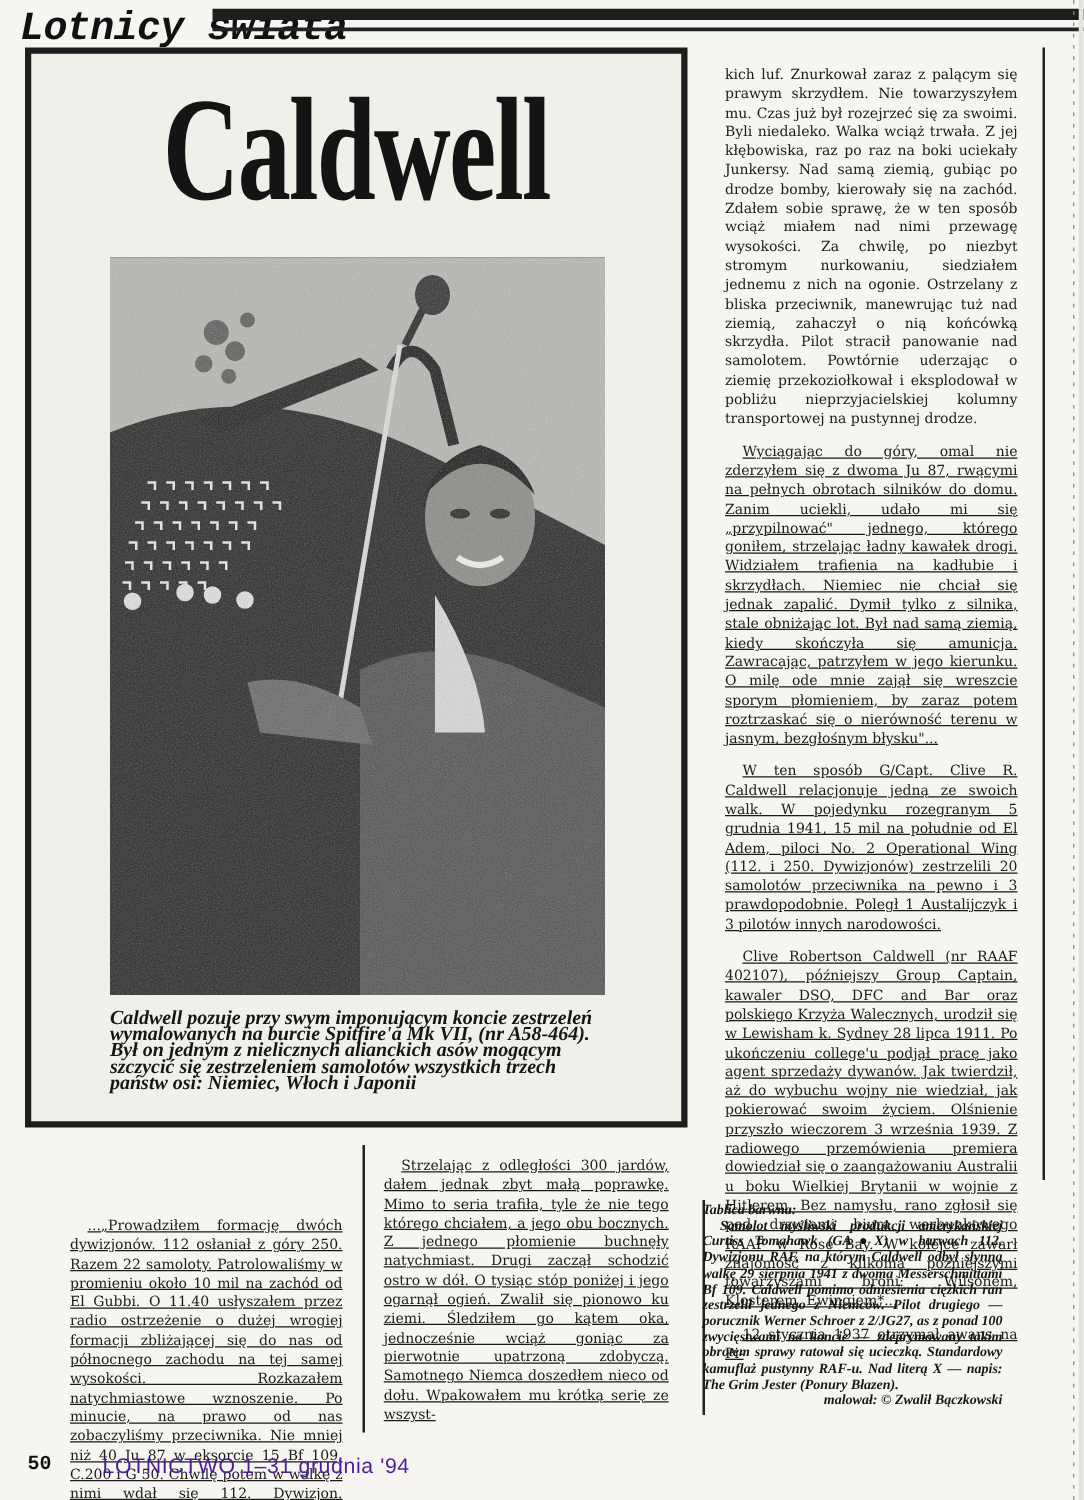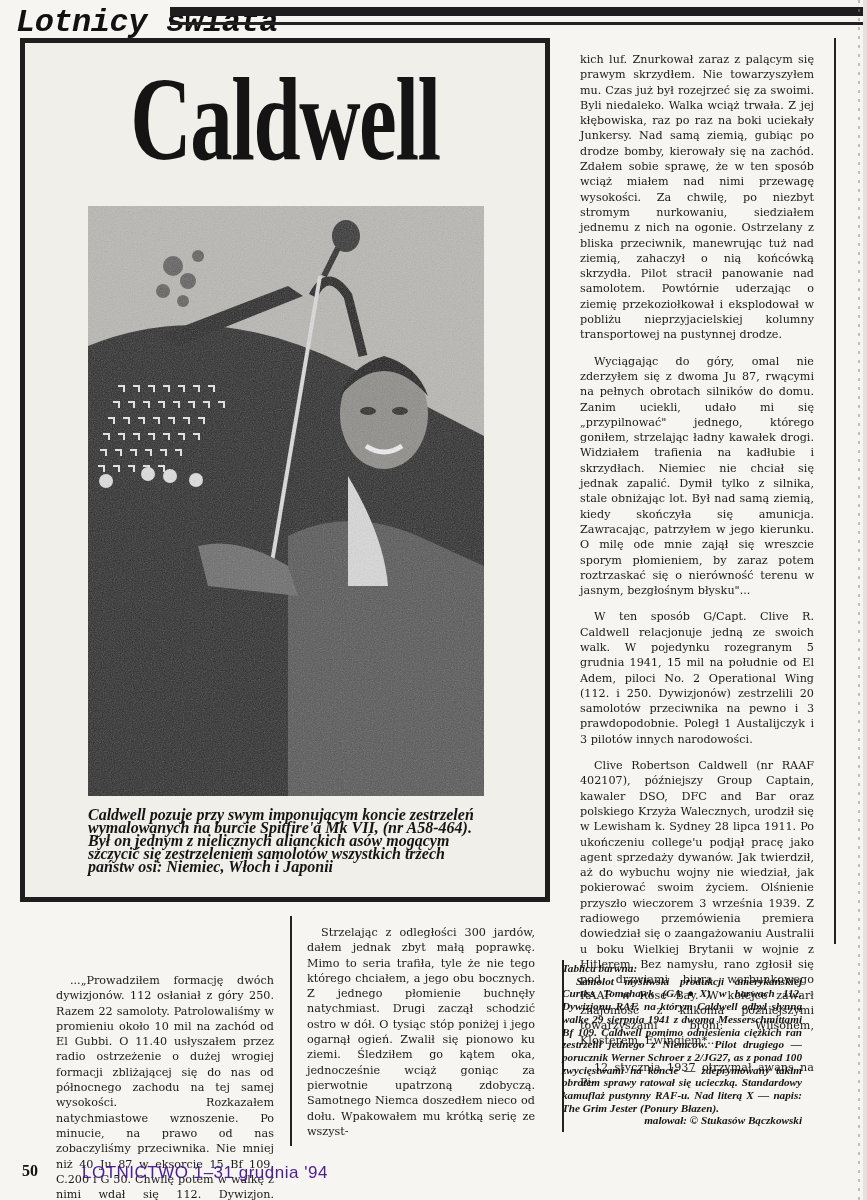--- a/index.html
+++ b/index.html
@@ -11,36 +11,36 @@
   #header-bar-bottom{left:170px;top:22px;width:697px;height:3px;background:#222;}
   
   #feature-frame{left:20px;top:38px;width:530px;height:864px;border:5px solid #1e1e1e;box-sizing:border-box;background:#f1efe9;}
   #main-title{left:20px;top:50px;width:530px;text-align:center;font-family:"Liberation Serif",serif;font-weight:bold;font-size:118px;line-height:140px;letter-spacing:-2px;color:#141414;transform:scaleX(0.72);transform-origin:center;}
   #photo{left:88px;top:206px;width:396px;height:590px;background:#3a3a3a;overflow:hidden;}
   #photo svg{display:block;}
   #photo-caption{left:88px;top:808px;width:400px;font-family:"Liberation Serif",serif;font-style:italic;font-weight:bold;font-size:16px;line-height:13px;color:#151515;}
   
   .col{font-family:"DejaVu Serif",serif;font-size:11.2px;line-height:15.3px;text-align:justify;color:#1a1a1a;}
   .col p{margin:11px;}
-  .col p.ind{text-indent:14px;}
+  .col p.ind{text-indent:14px;text-decoration:underline;}
   #col-right{left:569px;top:41px;width:256px;}
   #col-left{left:45px;top:962px;width:240px;}
   #col-mid{left:296px;top:914px;width:250px;}
   .rule{background:#222;width:2px;}
   #rule-right{left:834px;top:38px;height:906px;}
   #rule-left-col{left:290px;top:916px;height:230px;width:1.5px;}
   #edge-marks{left:852px;top:0;width:15px;height:1200px;}
   
   #plate{left:562px;top:962px;width:240px;font-family:"Liberation Serif",serif;font-style:italic;font-weight:bold;font-size:11.2px;line-height:12.7px;color:#151515;text-align:justify;}
   #plate p{margin:0;}
   #plate .ind{text-indent:14px;}
   #plate-rule{left:562px;top:960px;width:2px;height:172px;background:#222;}
   #plate-credit{text-align:right;}
   
-  #page-number{left:22px;top:1162px;font-family:Liberation Serif, serif;font-weight:bold;font-size:16px;color:#111;}
+  #page-number{left:22px;top:1162px;font-family:Liberation Mono, monospace;font-weight:bold;font-size:16px;color:#111;}
   #magazine-info{left:82px;top:1163px;font-family:"Liberation Sans",sans-serif;font-size:17px;color:#4c1d95;letter-spacing:0.5px;}
 </style>
 </head>
 <body>
 
 <div id="section-title" class="abs">Lotnicy świata</div>
 <div id="header-bar-top" class="abs"></div>
 <div id="header-bar-bottom" class="abs"></div>
 
 <div id="feature-frame" class="abs"></div>
@@ -121,21 +121,21 @@
 <div id="rule-left-col" class="abs rule"></div>
 
 <div id="col-mid" class="abs col">
   <p class="ind">Strzelając z odległości 300 jardów, dałem jednak zbyt małą poprawkę. Mimo to seria trafiła, tyle że nie tego którego chciałem, a jego obu bocznych. Z jednego płomienie buchnęły natychmiast. Drugi zaczął schodzić ostro w dół. O tysiąc stóp poniżej i jego ogarnął ogień. Zwalił się pionowo ku ziemi. Śledziłem go kątem oka, jednocześnie wciąż goniąc za pierwotnie upatrzoną zdobyczą. Samotnego Niemca doszedłem nieco od dołu. Wpakowałem mu krótką serię ze wszyst-</p>
 </div>
 
 <div id="plate-rule" class="abs"></div>
 <div id="plate" class="abs">
   <p>Tablica barwna:</p>
   <p class="ind">Samolot myśliwski produkcji amerykańskiej Curtiss Tomahawk (GA●X) w barwach 112. Dywizjonu RAF, na którym Caldwell odbył słynną walkę 29 sierpnia 1941 z dwoma Messerschmittami Bf 109. Caldwell pomimo odniesienia ciężkich ran zestrzelił jednego z Niemców. Pilot drugiego — porucznik Werner Schroer z 2/JG27, as z ponad 100 zwycięstwami na koncie — zdeprymowany takim obrotem sprawy ratował się ucieczką. Standardowy kamuflaż pustynny RAF-u. Nad literą X — napis: The Grim Jester (Ponury Błazen).</p>
-  <p id="plate-credit">malował: © Stukasów Bączkowski</p>
+  <p id="plate-credit">malował: © Zwalił Bączkowski</p>
 </div>
 
 <div id="page-number" class="abs">50</div>
 <div id="magazine-info" class="abs">LOTNICTWO 1–31 grudnia '94</div>
 
 <svg id="edge-marks" class="abs" width="15" height="1200">
   <line x1="7" y1="0" x2="7" y2="1200" stroke="#888" stroke-width="1" stroke-dasharray="3 6"></line>
   <rect x="11" y="0" width="4" height="1200" fill="#e4e2dc"></rect>
 </svg>
 

